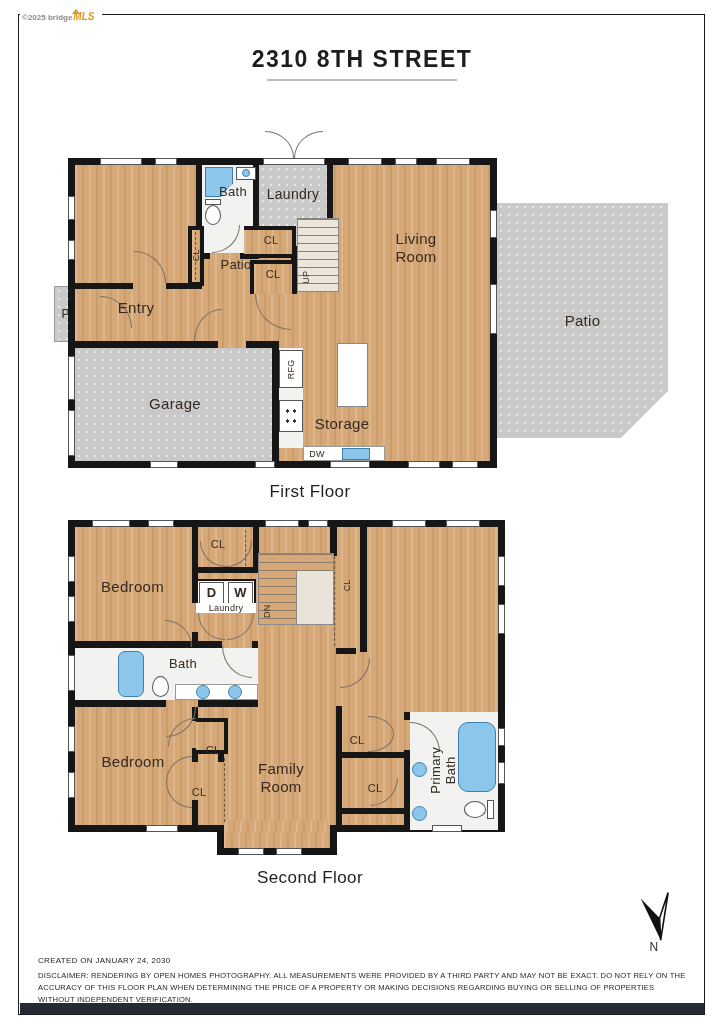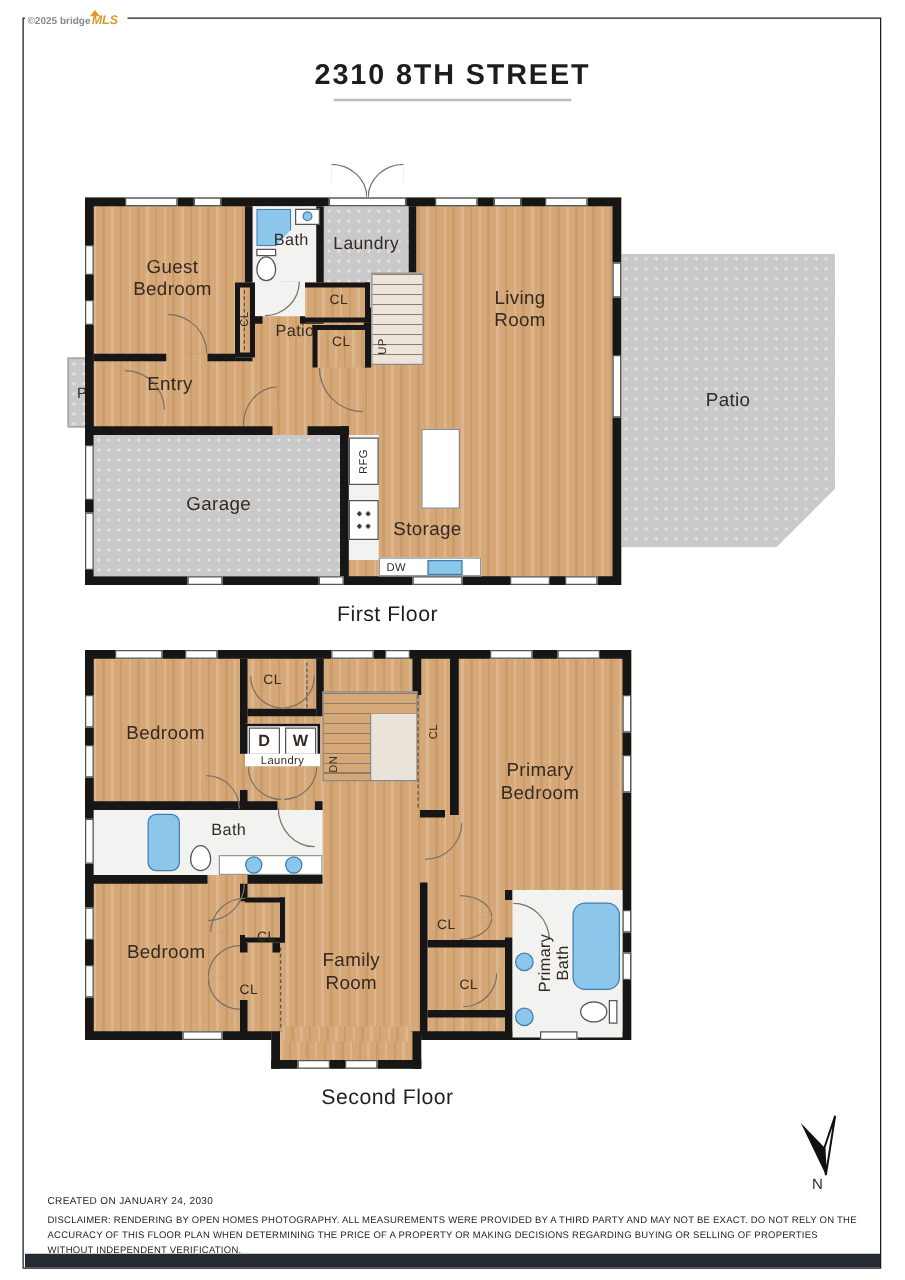--- a/index.html
+++ b/index.html
@@ -137,21 +137,20 @@
     <div class="win" style="left:490px;top:210px;width:7px;height:28px;"></div>
     <div class="win" style="left:490px;top:284px;width:7px;height:50px;"></div>
     <div class="win" style="left:408px;top:461px;width:32px;height:7px;"></div>
     <div class="win" style="left:452px;top:461px;width:26px;height:7px;"></div>
     <div class="win" style="left:330px;top:461px;width:40px;height:7px;"></div>
     <div class="win" style="left:150px;top:461px;width:28px;height:7px;"></div>
     <div class="win" style="left:255px;top:461px;width:20px;height:7px;"></div>
     <div class="win" style="left:68px;top:356px;width:7px;height:44px;"></div>
     <div class="win" style="left:68px;top:410px;width:7px;height:46px;"></div>
 
-    <div class="lbl" style="left:93px;top:205px;width:90px;">Guest Bedroom</div>
     <div class="lbl s13" style="left:212px;top:184px;width:42px;">Bath</div>
     <div class="lbl" style="left:259px;top:186px;width:68px;font-size:14px;">Laundry</div>
     <div class="lbl" style="left:375px;top:230px;width:82px;">Living Room</div>
     <div class="lbl s13" style="left:212px;top:257px;width:48px;">Patio</div>
     <div class="lbl" style="left:104px;top:299px;width:64px;">Entry</div>
     <div class="lbl" style="left:130px;top:395px;width:90px;">Garage</div>
     <div class="lbl" style="left:302px;top:415px;width:80px;">Storage</div>
     <div class="caption" style="top:482px;">First Floor</div>
   </div>
 
@@ -255,21 +254,20 @@
     <div class="win" style="left:498px;top:556px;width:7px;height:30px;"></div>
     <div class="win" style="left:498px;top:604px;width:7px;height:30px;"></div>
     <div class="win" style="left:498px;top:728px;width:7px;height:18px;"></div>
     <div class="win" style="left:498px;top:762px;width:7px;height:22px;"></div>
     <div class="win" style="left:146px;top:825px;width:32px;height:7px;"></div>
     <div class="win" style="left:432px;top:825px;width:30px;height:7px;"></div>
     <div class="win" style="left:238px;top:848px;width:26px;height:7px;"></div>
     <div class="win" style="left:276px;top:848px;width:26px;height:7px;"></div>
 
     <div class="lbl" style="left:90px;top:578px;width:85px;">Bedroom</div>
-    <div class="lbl" style="left:388px;top:608px;width:88px;">Primary Bedroom</div>
     <div class="lbl s13" style="left:158px;top:656px;width:50px;">Bath</div>
     <div class="lbl" style="left:93px;top:753px;width:80px;">Bedroom</div>
     <div class="lbl" style="left:243px;top:760px;width:76px;">Family Room</div>
     <div class="caption" style="top:868px;">Second Floor</div>
   </div>
 
   <div class="abs" style="left:632px;top:888px;width:56px;height:66px;">
     <svg width="56" height="66" viewBox="0 0 56 66" style="transform:rotate(-8deg);">
       <polygon points="26,52 12,8 28,30" fill="#111"></polygon>
       <polygon points="26,52 40,6 28,30" fill="#fff" stroke="#111" stroke-width="1.6"></polygon>

